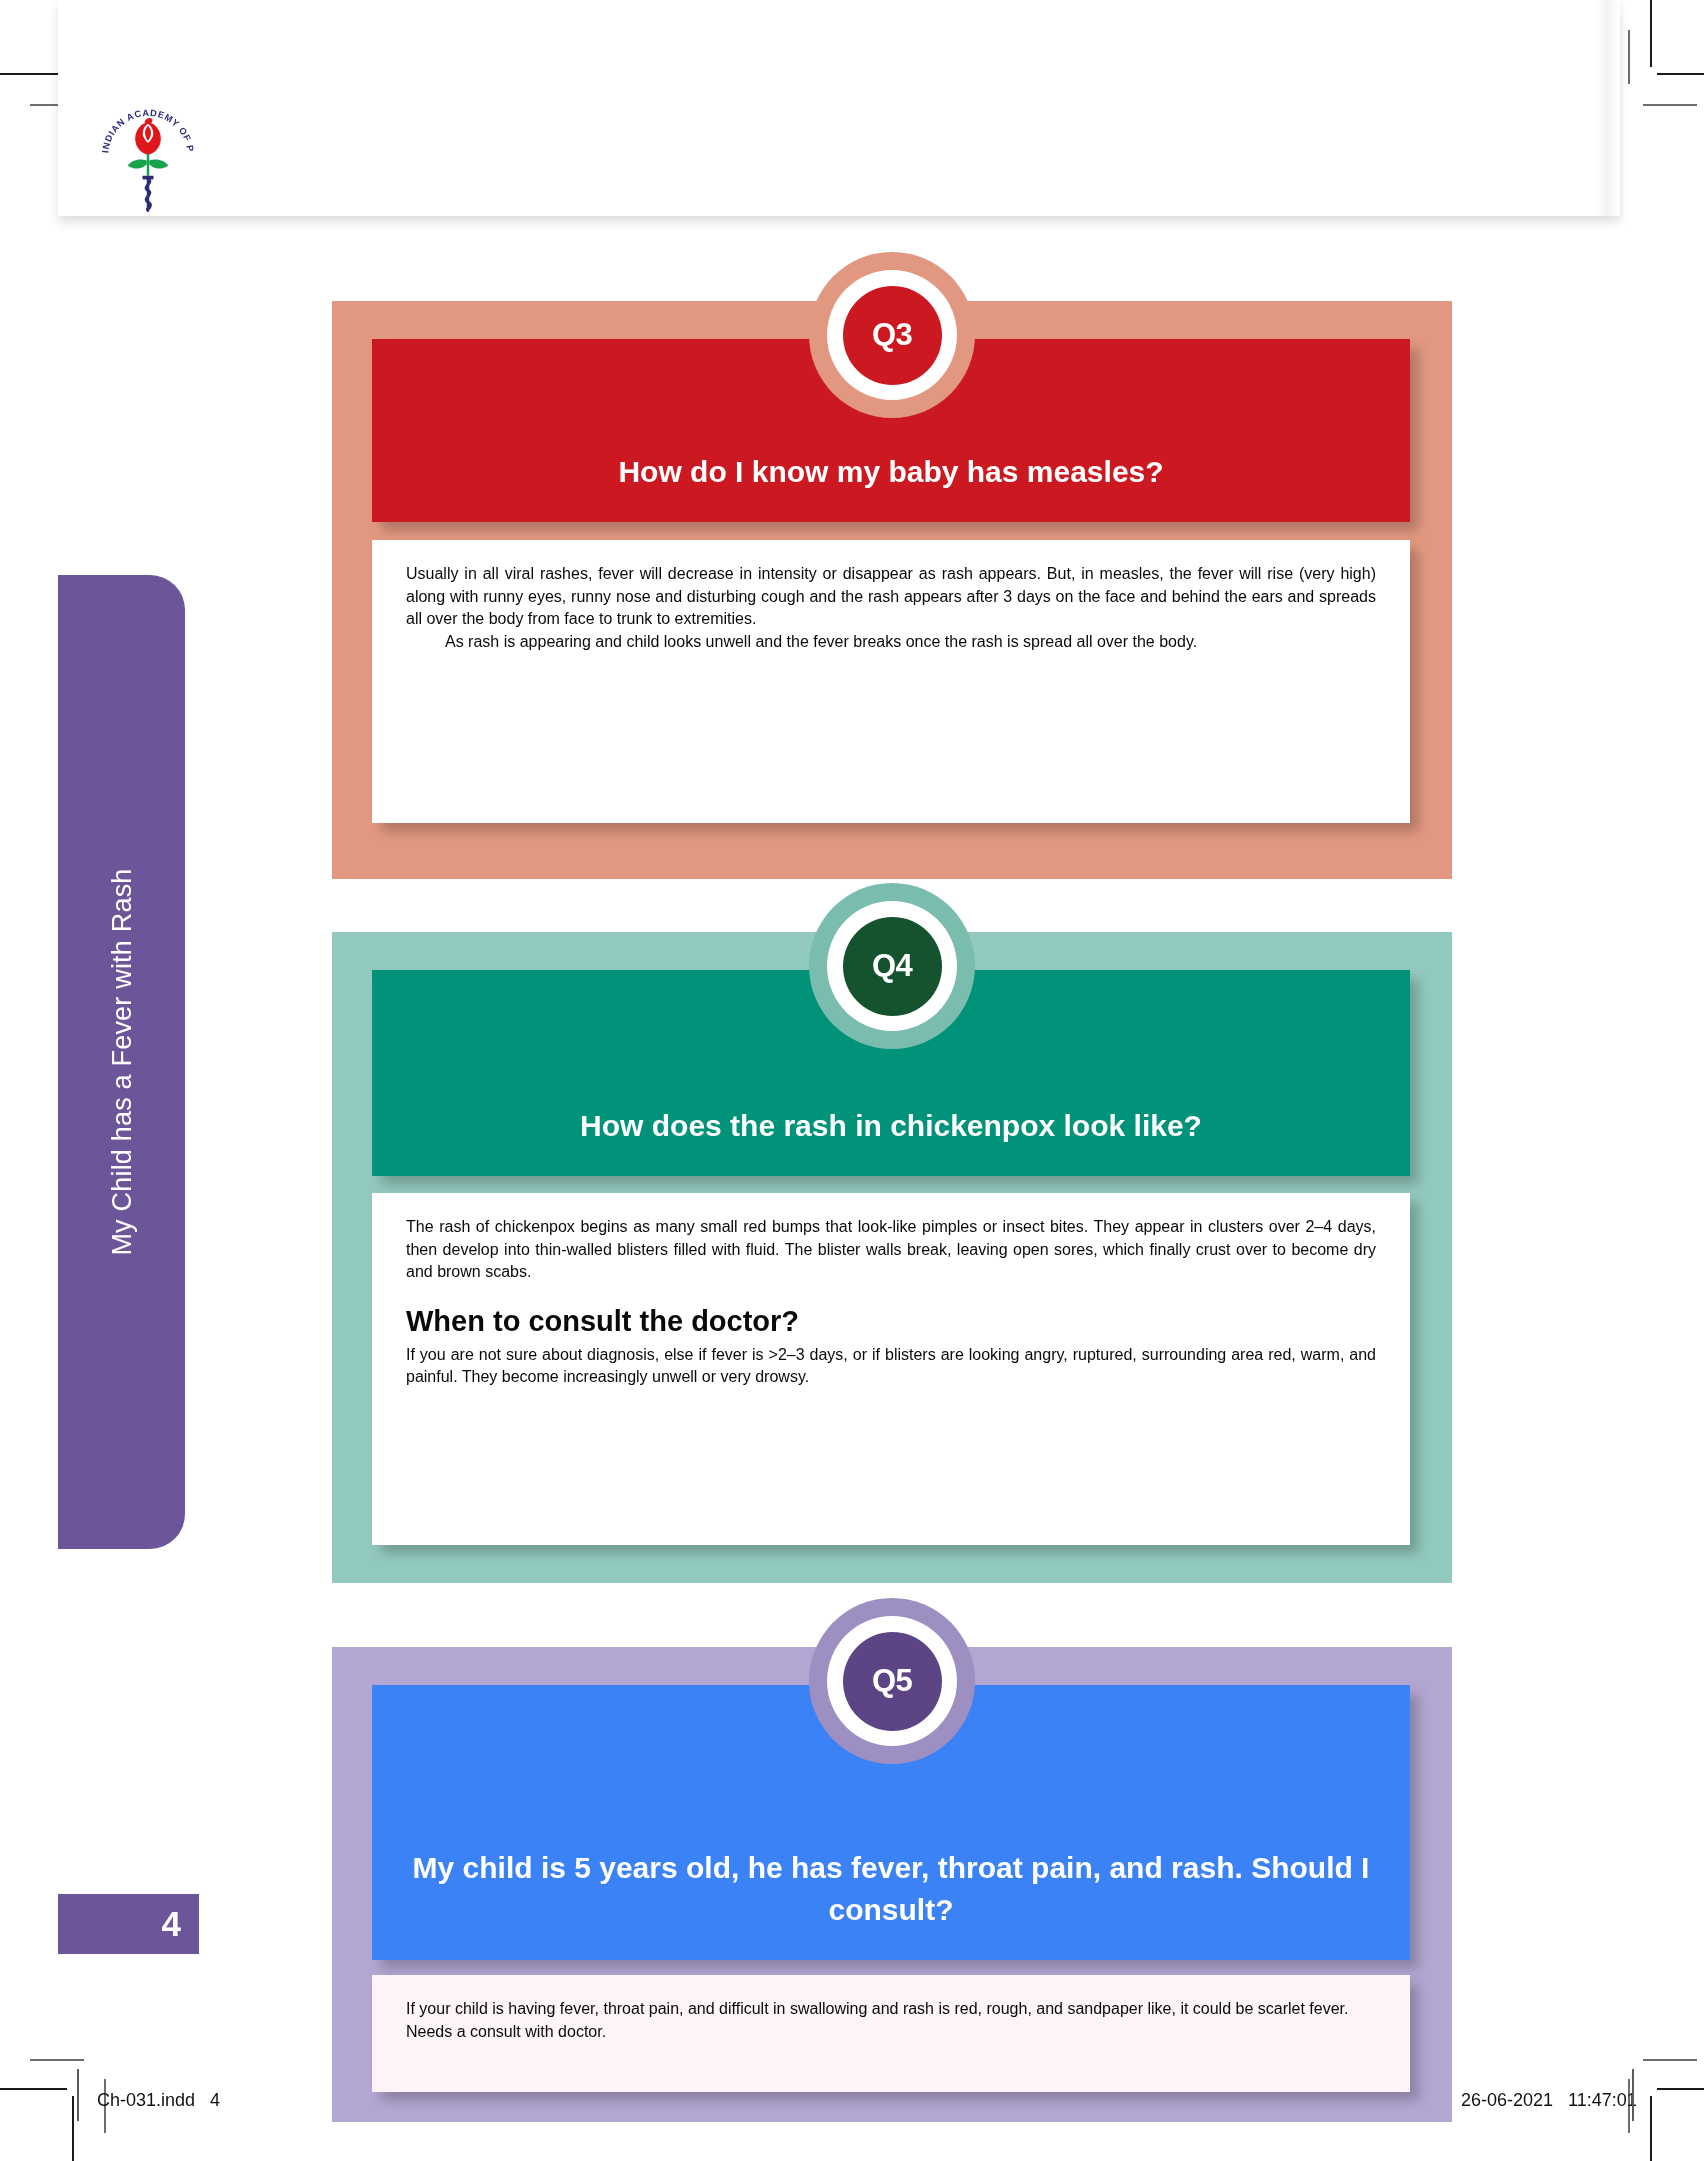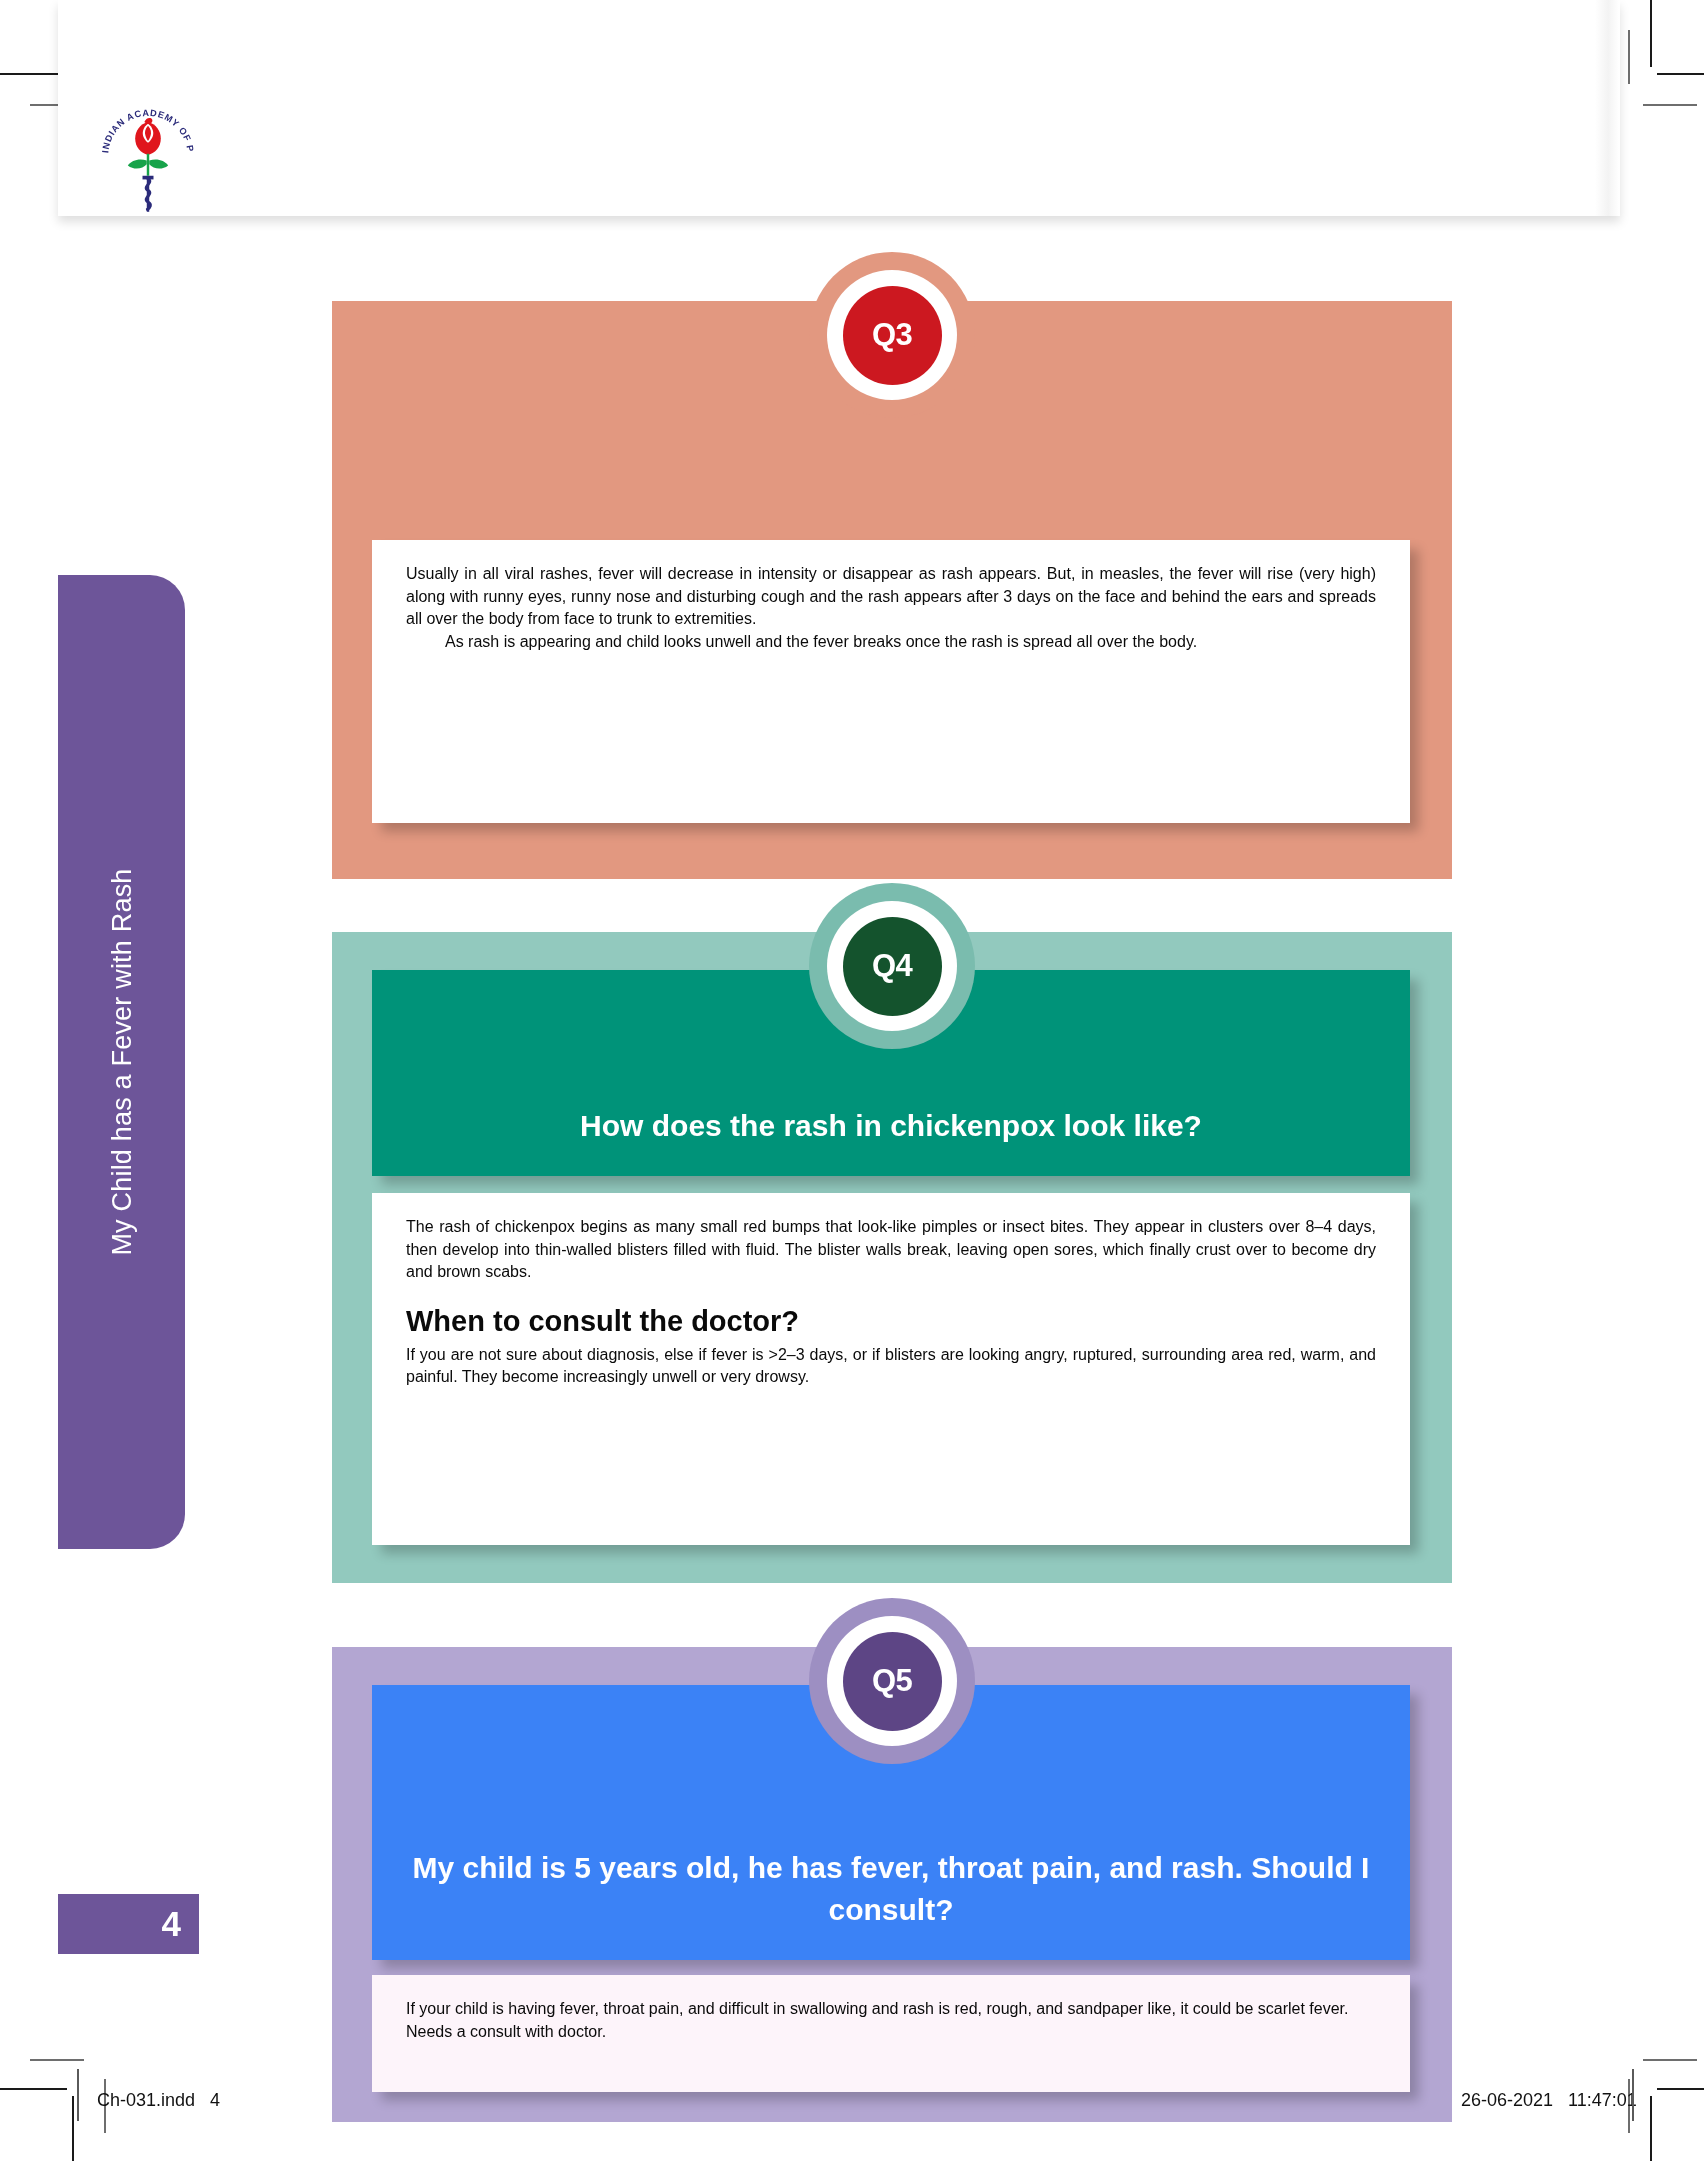--- a/index.html
+++ b/index.html
@@ -287,20 +287,23 @@
     <span id="side-tab-label">My Child has a Fever with Rash</span>
   </div>
 
   <div id="page-number-chip">
     <span>4</span>
   </div>
 
   <section id="q3" class="qcard">
     <div class="qcard-outer"></div>
 
+    <div class="qcard-header">
+      <div class="qcard-header-text">How do I know my baby has measles?</div>
+    </div>
 
     <div class="qbadge">
       <div class="qbadge-mid">
         <div class="qbadge-inner">
           <span>Q3</span>
         </div>
       </div>
     </div>
 
     <div class="qcard-body">
@@ -318,21 +321,21 @@
 
     <div class="qbadge">
       <div class="qbadge-mid">
         <div class="qbadge-inner">
           <span>Q4</span>
         </div>
       </div>
     </div>
 
     <div class="qcard-body">
-      <p>The rash of chickenpox begins as many small red bumps that look-like pimples or insect bites. They appear in clusters over 8–4 days, then develop into thin-walled blisters filled with fluid. The blister walls break, leaving open sores, which finally crust over to become dry and brown scabs.</p>
+      <p>The rash of chickenpox begins as many small red bumps that look-like pimples or insect bites. They appear in clusters over 2–4 days, then develop into thin-walled blisters filled with fluid. The blister walls break, leaving open sores, which finally crust over to become dry and brown scabs.</p>
       <h4>When to consult the doctor?</h4>
       <p>If you are not sure about diagnosis, else if fever is &gt;2–3 days, or if blisters are looking angry, ruptured, surrounding area red, warm, and painful. They become increasingly unwell or very drowsy.</p>
     </div>
   </section>
 
   <section id="q5" class="qcard">
     <div class="qcard-outer"></div>
 
     <div class="qcard-header">
       <div class="qcard-header-text">My child is 5 years old, he has fever, throat pain, and rash. Should I consult?</div>

